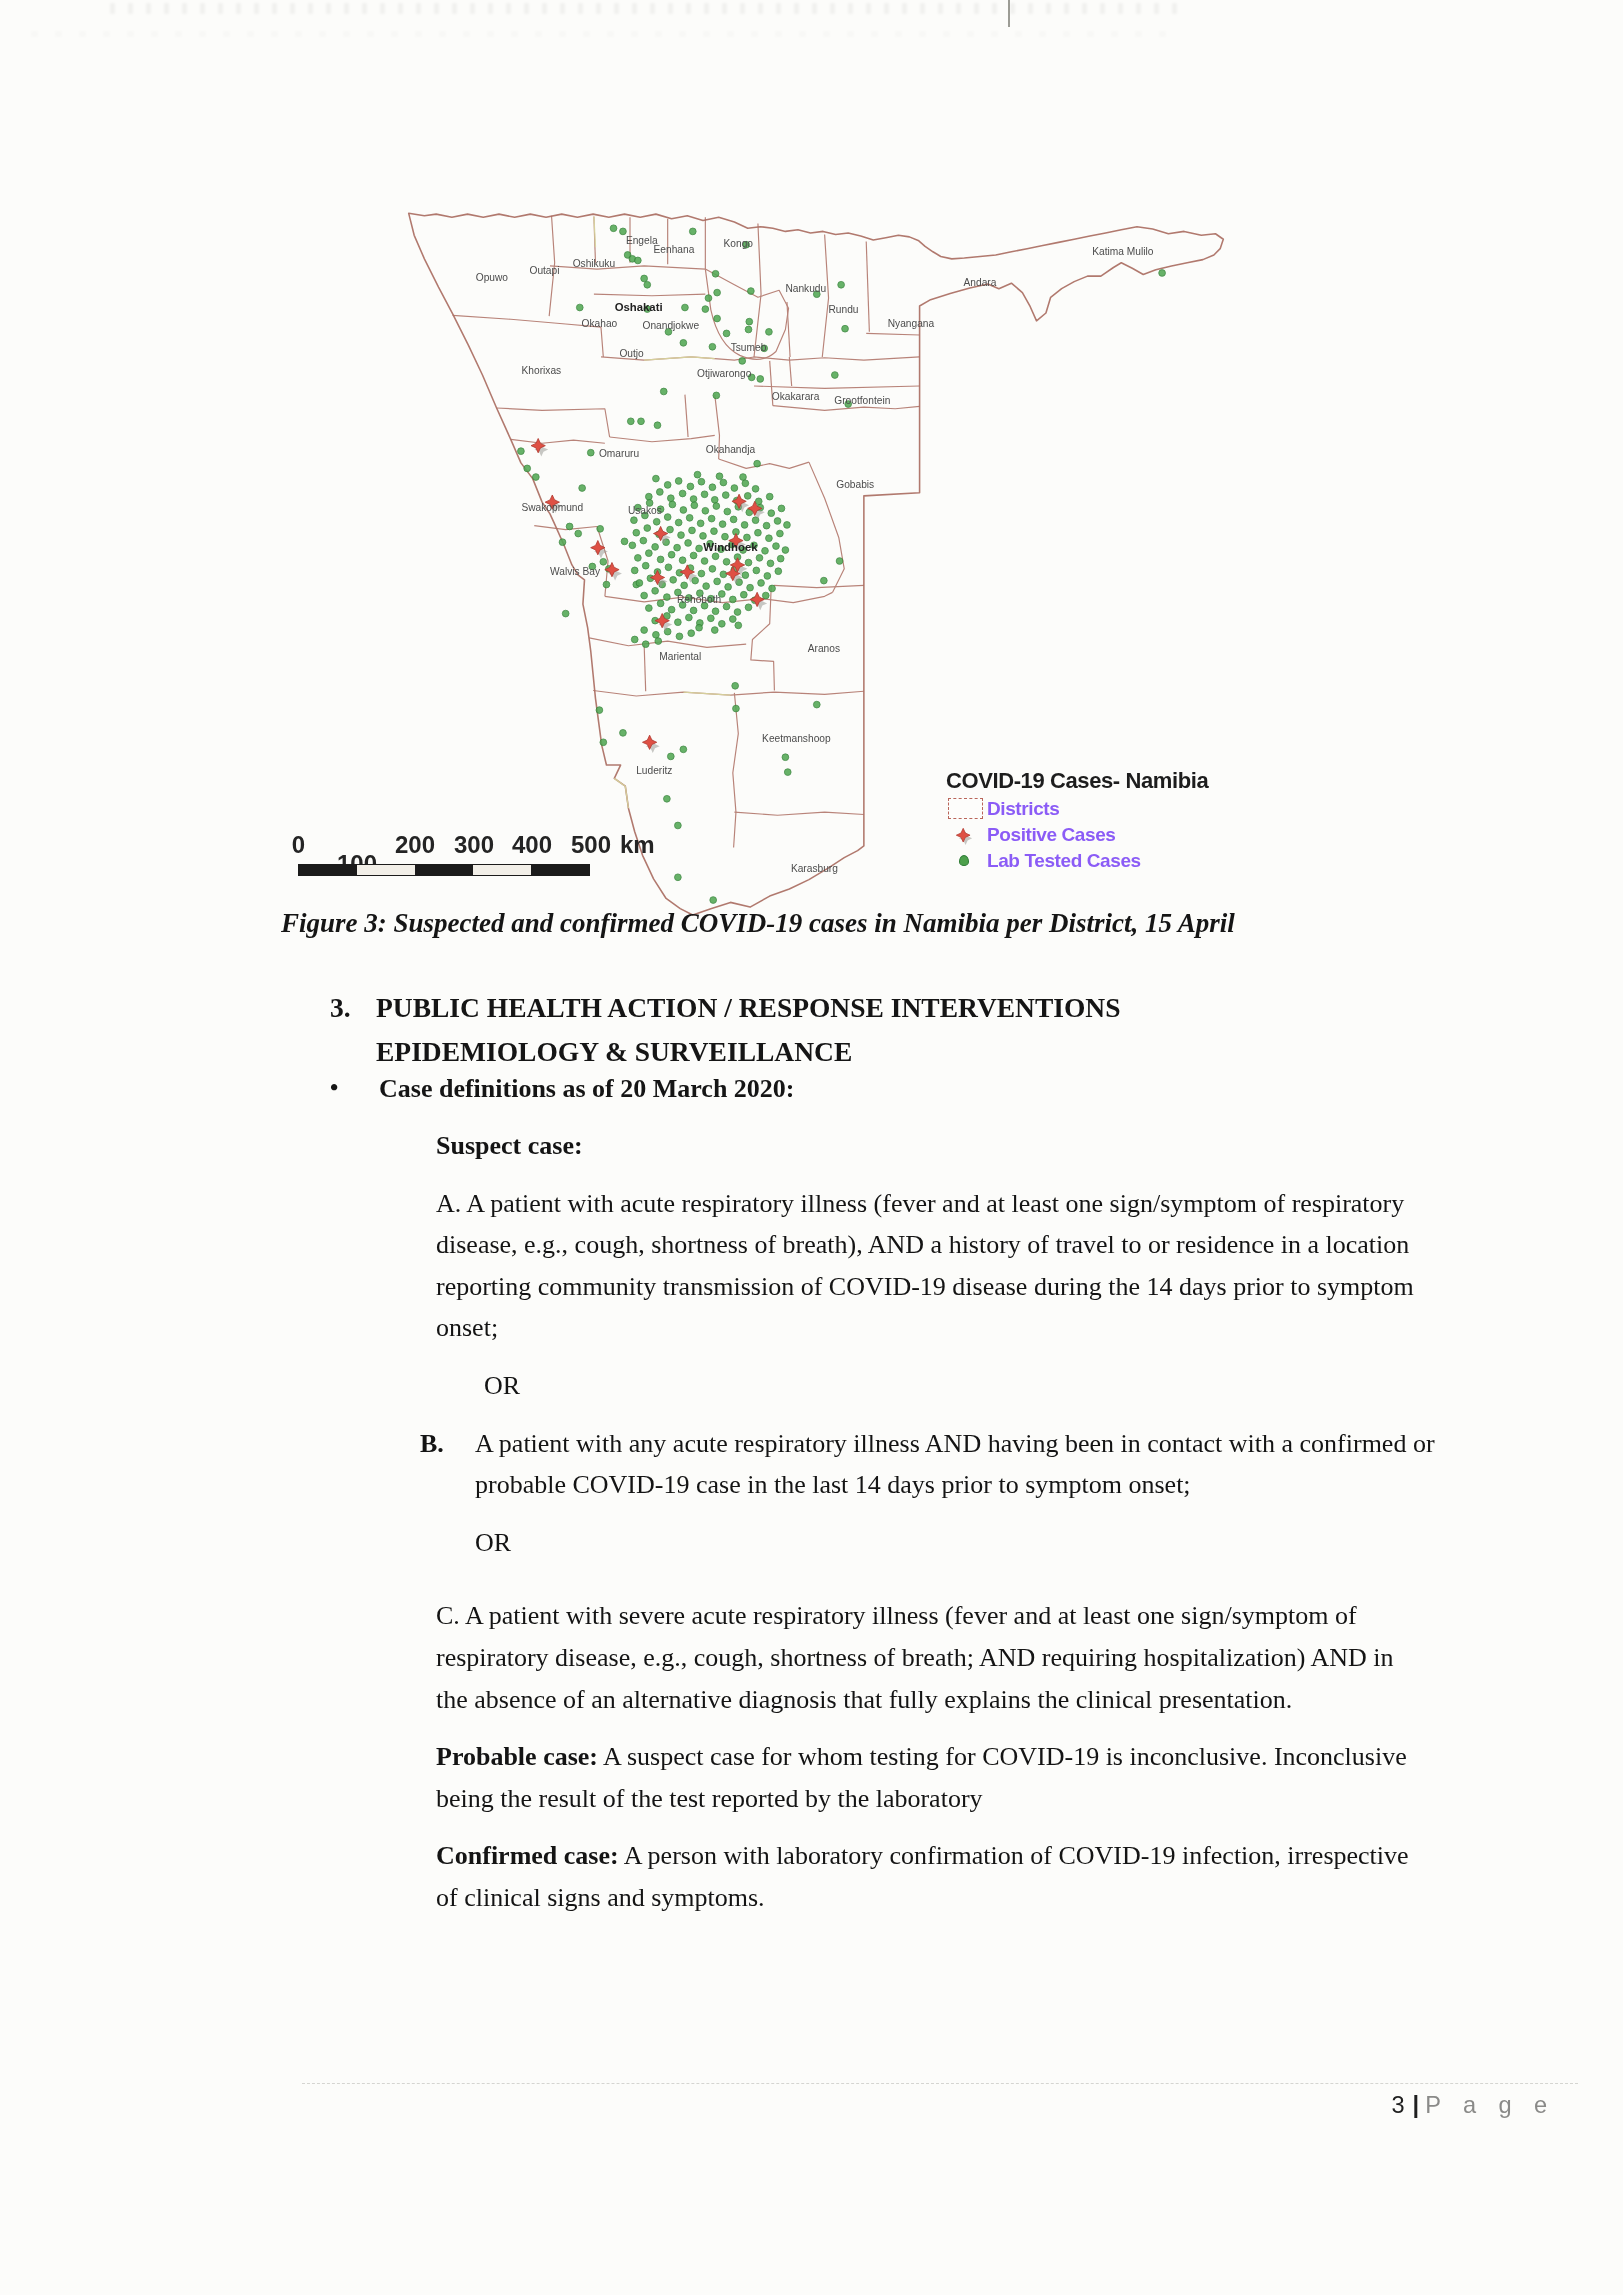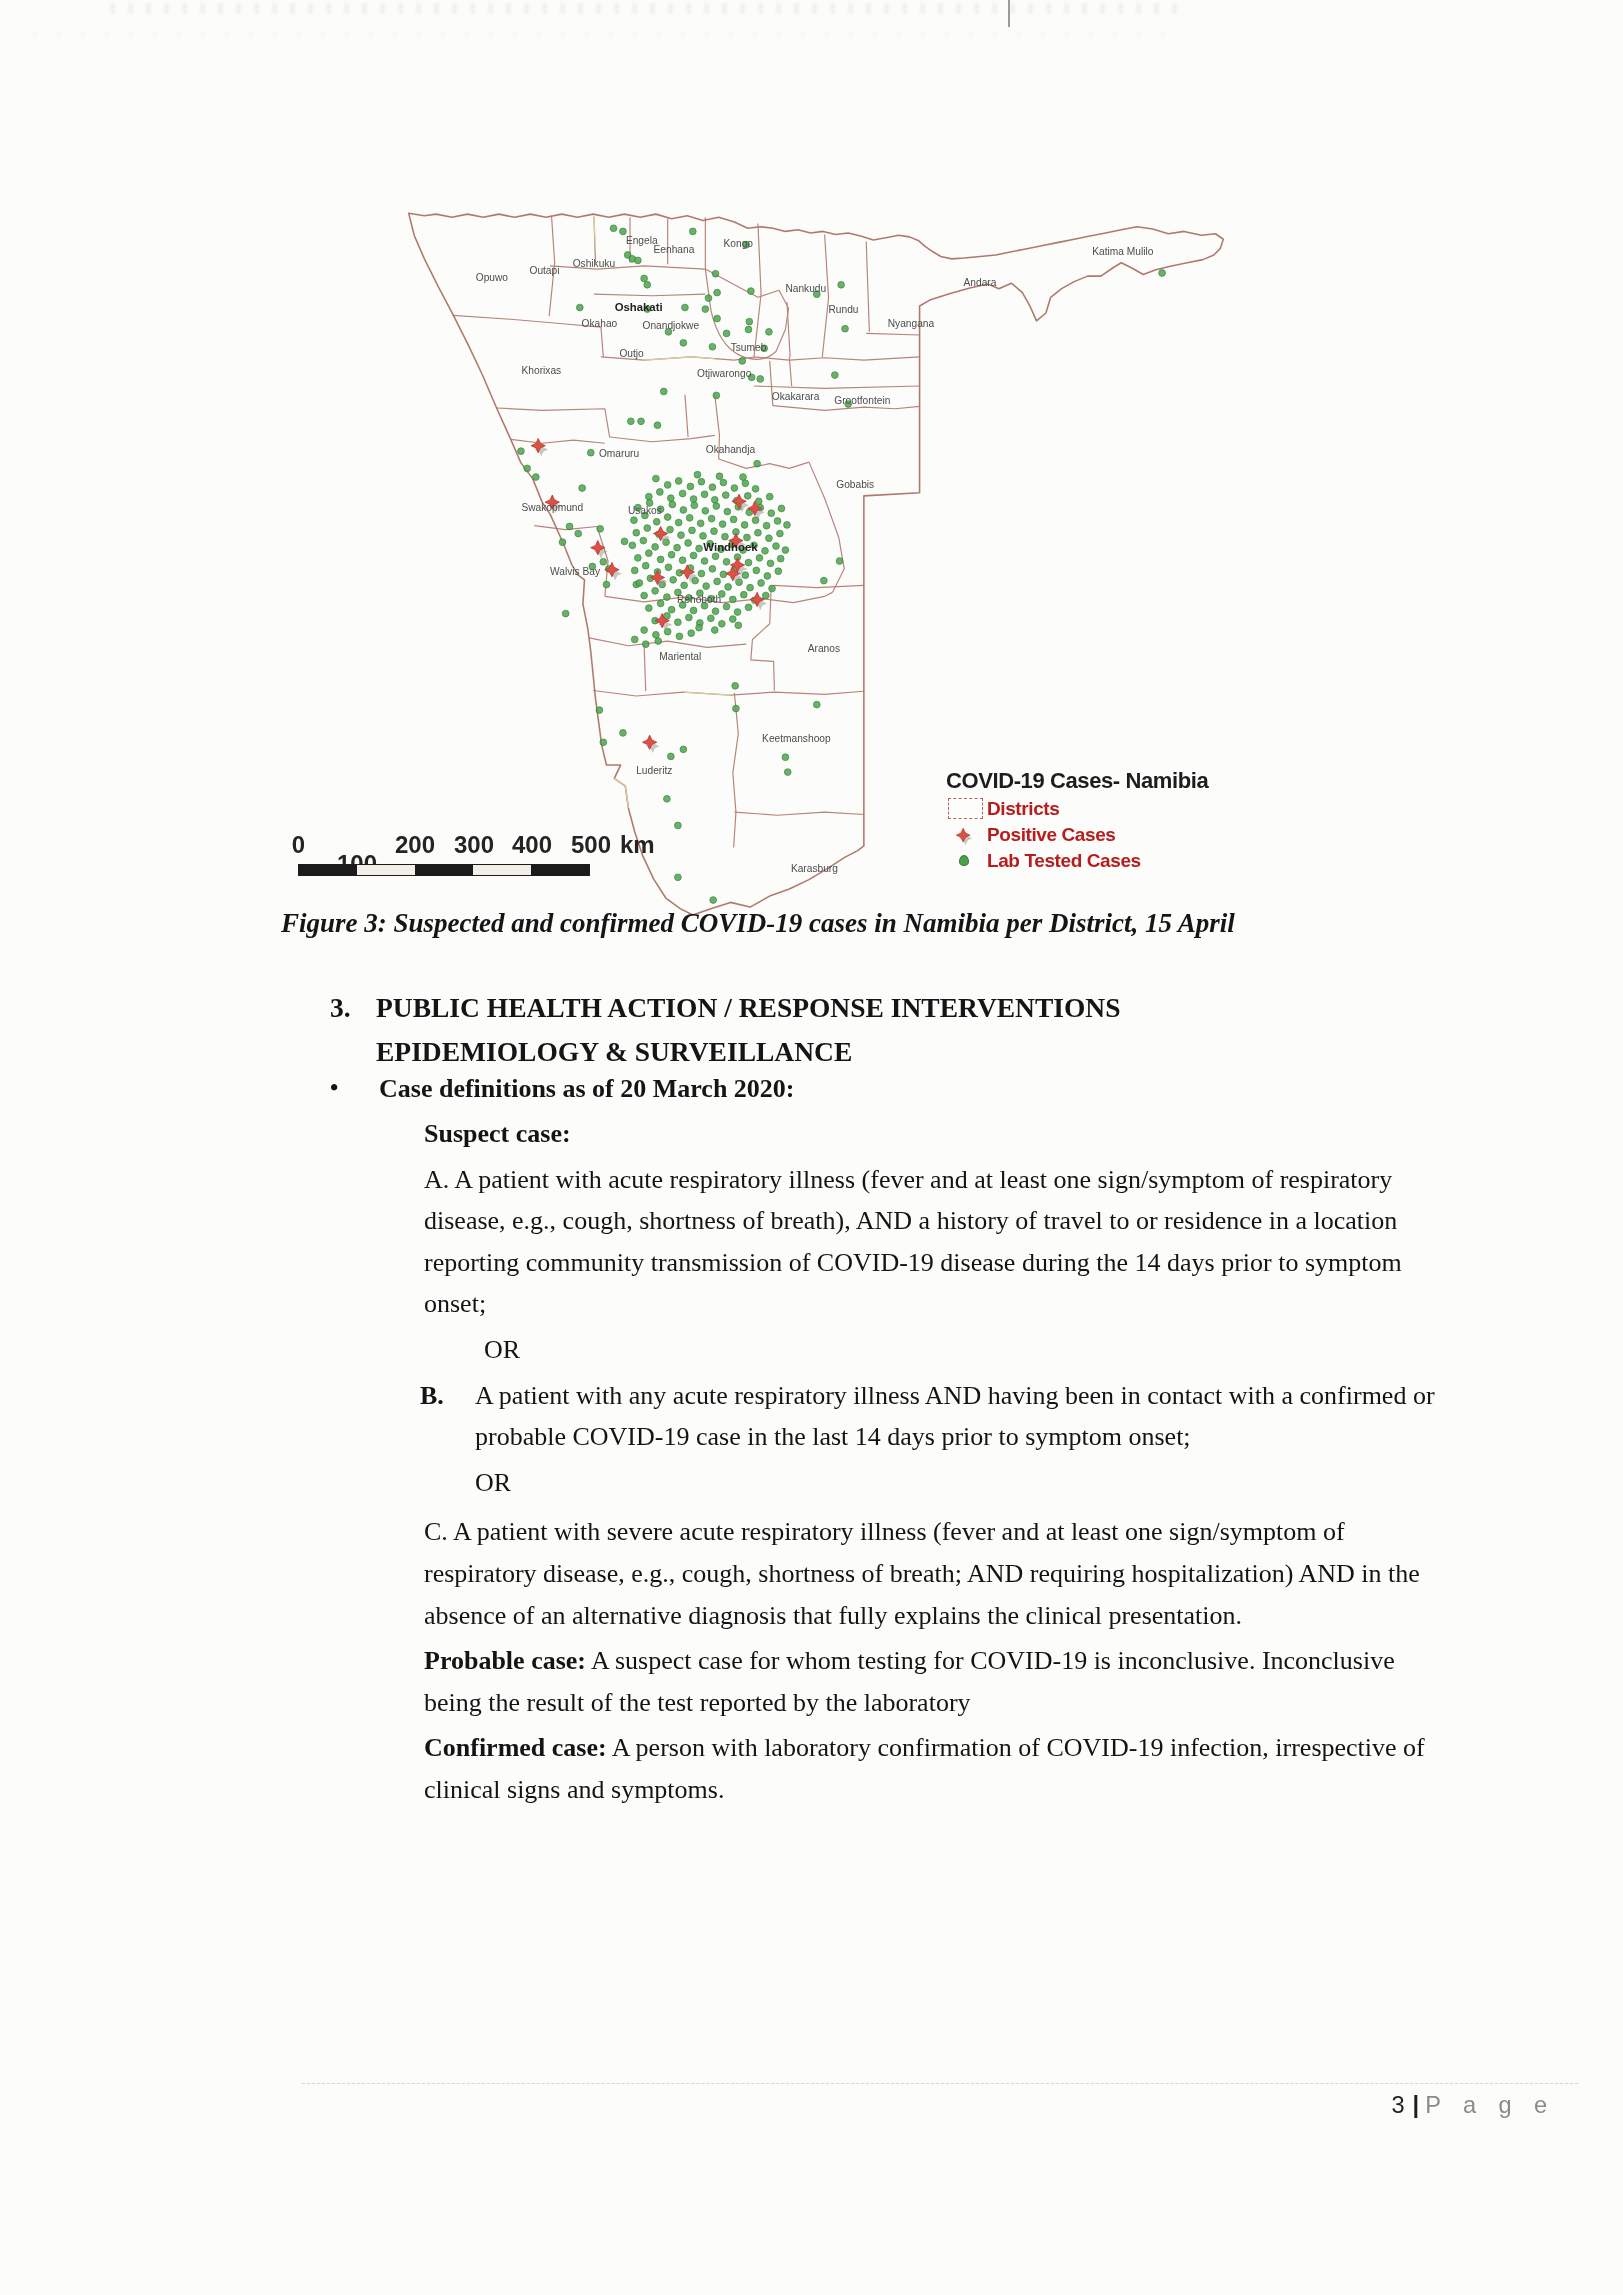--- a/index.html
+++ b/index.html
@@ -21,21 +21,21 @@
   .map-wrap{position:absolute; left:275px; top:200px; width:958px; height:722px;}
   .map-wrap svg{position:absolute; left:0; top:0;}
   .map-label{font-family:"Liberation Sans", sans-serif; font-size:13px; fill:#4c4c4c;}
   .map-label.bold{font-size:14.5px; font-weight:bold; fill:#222;}
 
   
   .legend{position:absolute; left:946px; top:768px; width:314px;
     font-family:"Liberation Sans", sans-serif;}
   .legend-title{font-size:22px; font-weight:bold; color:#1d1d1d; letter-spacing:-0.4px;}
   .legend-row{display:flex; align-items:center; margin-top:3.9px;}
-  .legend-row .lbl{font-size:19px; font-weight:bold; color:#b91c1c; letter-spacing:-0.4px;}
+  .legend-row .lbl{font-size:19px; font-weight:bold; color:#8b5cf6; letter-spacing:-0.4px;}
   .sw{width:41px; display:flex; justify-content:flex-start; align-items:center;}
   .sw-rect{width:33px; height:19px; border:1.6px dashed #b9655a; background:#fdfdfb; margin-left:1.6px;}
   .sw-dot{width:8.6px; height:9.4px; border-radius:50% 50% 50% 50%/60% 60% 40% 40%;
     background:#4da04b; border:0.8px solid #2f7c36; margin-left:12.6px;}
   .sw-pos{position:relative; width:20.4px; height:20.4px; margin-left:7px;}
 
   
   .scalebar{position:absolute; left:289px; top:831px; width:369px; height:55px;
     font-family:"Liberation Sans", sans-serif;}
   .scalebar .tick{position:absolute; top:0; transform:translateX(-50%);
@@ -50,21 +50,21 @@
   .caption{position:absolute; left:281px; top:903px; width:1162px;
     font-size:27px; font-weight:bold; font-style:italic; line-height:1.5; color:#151515;}
   .heading{position:absolute; left:330px; top:986px; width:1021px;
     font-size:27.5px; font-weight:bold; color:#151515; display:flex; line-height:1.6;}
   .heading .num{width:46px; flex:0 0 auto;}
   .bullet-line{position:absolute; left:330px; top:1074px; width:1099px;
     font-size:26px; font-weight:bold; color:#151515; display:flex;}
   .bullet-line .dot{width:49px; flex:0 0 auto; font-size:23.6px;}
   .defs{position:absolute; left:420px; top:1109px; width:1021px;
     font-size:26px; line-height:1.6; color:#141414;}
-  .defs p{margin:4px;}
+  .defs p{margin:16px;}
   .defs .or1{margin-left:64px;}
   .defs .or2{margin-left:55px;}
   .hang{display:flex;}
   .hang .tag{flex:0 0 55px; font-weight:bold;}
   .hang .body{flex:1 1 auto;}
   b.lead{font-weight:bold;}
 
   
   .footer-rule{position:absolute; left:302px; top:2083px; width:1276px; height:0;
     border-top:1.6px dashed #c9c9c4; opacity:.75;}

